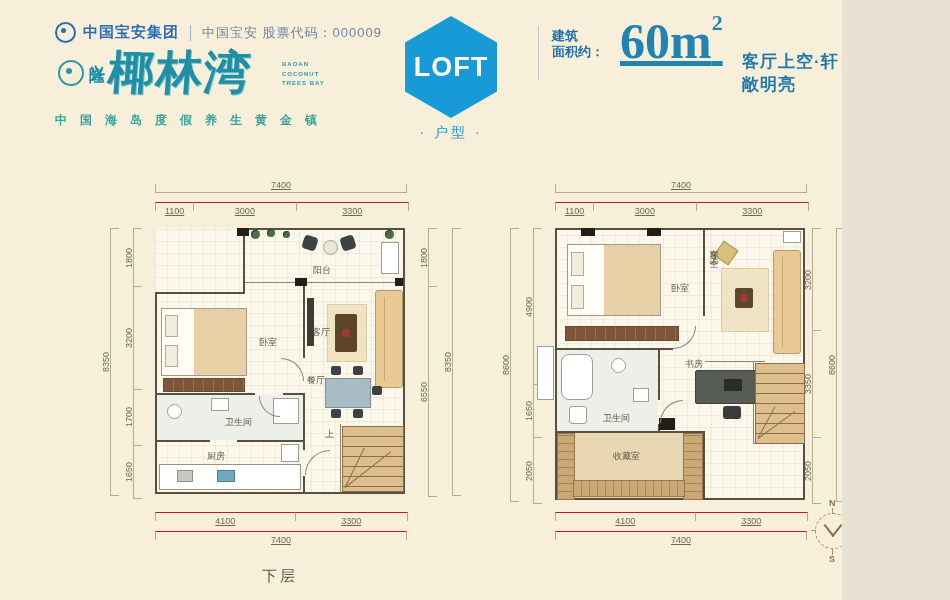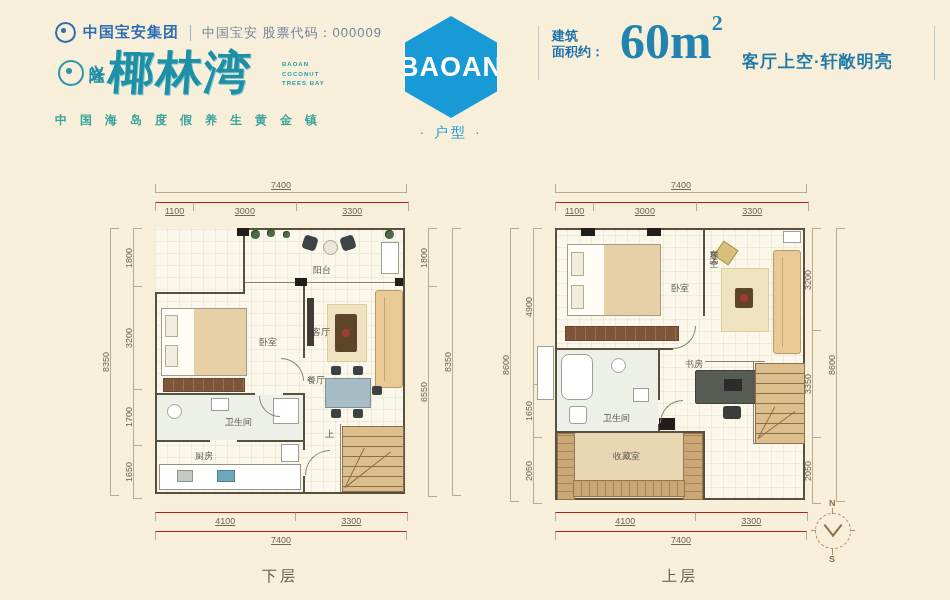--- a/index.html
+++ b/index.html
@@ -1,16 +1,16 @@
 <!DOCTYPE html>
 <html><head>
 <meta charset="utf-8">
 <style>
   html,body{margin:0;padding:0;background:#e8e2d2;}
-  #stage{position:relative;width:950px;height:600px;background:#f8efda;
+  #stage{position:relative;width:842px;height:600px;background:#f8efda;
          font-family:"Liberation Sans","DejaVu Sans",sans-serif;overflow:hidden;}
   .abs{position:absolute;}
 
   
   .logo-row{left:55px;top:22px;display:flex;align-items:center;gap:7px;}
   .logo-circ{width:17px;height:17px;border:2px solid #2d6db5;border-radius:50%;position:relative;}
   .logo-circ:after{content:"";position:absolute;left:4px;top:4px;width:5px;height:5px;background:#2d6db5;border-radius:50%;}
   .logo-name{font-size:15px;font-weight:bold;color:#2d6db5;letter-spacing:1px;}
   .logo-div{width:1px;height:16px;background:#9db0c6;margin:0 4px;}
   .stock{font-size:13px;color:#6f83a0;letter-spacing:1px;}
@@ -25,21 +25,21 @@
   .hex{left:405px;top:16px;width:92px;height:102px;background:#189ad6;
        clip-path:polygon(50% 0,100% 26%,100% 74%,50% 100%,0 74%,0 26%);
        display:flex;align-items:center;justify-content:center;
        filter:drop-shadow(4px 5px 1px rgba(130,205,238,.85));}
   .hex span{color:#fff;font-size:27px;font-weight:bold;letter-spacing:1px;}
   .huxing{left:399px;top:124px;width:104px;text-align:center;font-size:14px;color:#189ad6;letter-spacing:3px;}
 
   .vbar{width:1px;background:#b9c8d2;}
   .area-prefix{left:552px;top:28px;font-size:13px;font-weight:bold;color:#1e6fae;line-height:1.25;}
   .area-value{left:620px;top:10px;font-family:"Liberation Serif","DejaVu Serif",serif;
-              font-size:50px;font-weight:bold;color:#2183b0;}
+              font-size:50px;font-weight:bold;color:#2183b0;text-decoration:underline;}
   .area-value sup{font-size:22px;vertical-align:28px;}
   .slogan{left:742px;top:50px;font-size:17px;font-weight:bold;color:#1e79a8;letter-spacing:1px;}
   .big-title{left:550px;top:78px;font-size:38px;font-weight:800;color:#1d6f9d;letter-spacing:2px;white-space:nowrap;}
 
   
   .dimh{display:flex;}
   .dimh .seg{position:relative;height:8px;flex-shrink:0;}
   .dimh.above .seg{border-bottom:1px solid #b5ab90;border-right:1px solid #b5ab90;}
   .dimh.above .seg:first-child{border-left:1px solid #b5ab90;}
   .dimh.below .seg{border-top:1px solid #b91c1c;border-right:1px solid #b5ab90;}
@@ -104,21 +104,21 @@
     <span class="stock">中国宝安 股票代码：000009</span>
   </div>
 
   <div class="abs seal"></div>
   <div class="abs brand-seal">兴隆</div>
   <div class="abs brand">椰林湾</div>
   <div class="abs brand-en">BAOAN COCONUT TREES BAY</div>
   <div class="abs tagline">中国海岛度假养生黄金镇</div>
 
   <div class="abs hex">
-    <span>BAOAN</span>
+    <span>LOFT</span>
   </div>
   <div class="abs huxing">· 户型 ·</div>
 
   <div class="abs vbar" style="left:538px;top:26px;height:54px;"></div>
   <div class="abs vbar" style="left:934px;top:26px;height:54px;"></div>
 
   <div class="abs area-prefix">
     <div>建筑</div>
     <div>面积约：</div>
   </div>
@@ -251,21 +251,21 @@
     <div class="furn bath" style="left:2px;top:167px;width:146px;height:45px;"></div>
     <div class="fixt" style="left:12px;top:176px;width:13px;height:13px;border-radius:50%;"></div>
     <div class="fixt" style="left:56px;top:170px;width:16px;height:11px;"></div>
     <div class="fixt" style="left:118px;top:170px;width:24px;height:24px;"></div>
     <div class="rlabel" style="left:70px;top:188px;">卫生间</div>
 
     <div class="furn counter" style="left:4px;top:236px;width:140px;height:24px;"></div>
     <div class="furn" style="left:22px;top:242px;width:14px;height:10px;background:#c4c9c2;border:1px solid #8d938b;"></div>
     <div class="furn" style="left:62px;top:242px;width:16px;height:10px;background:#6fa8bd;border:1px solid #4f7f92;"></div>
     <div class="fixt" style="left:126px;top:216px;width:16px;height:16px;"></div>
-    <div class="rlabel" style="left:40px;top:222px;">厨房</div>
+    <div class="rlabel" style="left:52px;top:222px;">厨房</div>
 
     <div class="furn stairs" style="left:187px;top:198px;width:60px;height:64px;">
       <div class="fan" style="left:2px;top:60px;width:58px;transform:rotate(-38deg);"></div>
       <div class="fan" style="left:2px;top:60px;width:44px;transform:rotate(-64deg);"></div>
     </div>
     <div class="rlabel" style="left:170px;top:200px;">上</div>
 
     <div class="arc" style="left:126px;top:130px;width:22px;height:22px;border-left:none;border-bottom:none;border-radius:0 100% 0 0;"></div>
     <div class="arc" style="left:104px;top:168px;width:20px;height:20px;border-right:none;border-top:none;border-radius:0 0 0 100%;"></div>
     <div class="arc" style="left:150px;top:222px;width:24px;height:24px;border-right:none;border-bottom:none;border-radius:100% 0 0 0;"></div>
@@ -399,21 +399,20 @@
 
     <div class="furn stairs" style="left:200px;top:135px;width:48px;height:79px;">
       <div class="fan" style="left:2px;top:74px;width:46px;transform:rotate(-36deg);"></div>
       <div class="fan" style="left:2px;top:74px;width:36px;transform:rotate(-62deg);"></div>
     </div>
 
     <div class="arc" style="left:118px;top:98px;width:22px;height:22px;border-left:none;border-top:none;border-radius:0 0 100% 0;"></div>
     <div class="arc" style="left:105px;top:172px;width:22px;height:22px;border-right:none;border-bottom:none;border-radius:100% 0 0 0;"></div>
   </div>
 
-  <div class="abs floor-label" style="left:555px;top:567px;width:250px;">上层</div>
 
   <div class="abs" style="left:815px;top:500px;width:36px;height:60px;">
     <div class="clabel" style="left:14px;top:-2px;">N</div>
     <div class="ctick" style="position:absolute;left:17px;top:8px;width:1px;height:6px;"></div>
     <div class="compass-circle" style="position:absolute;left:0;top:13px;">
       <div class="chev" style="left:12px;top:9px;transform:rotate(-38deg);"></div>
       <div class="chev" style="left:20px;top:9px;transform:rotate(38deg);"></div>
       <div class="ctick" style="left:-5px;top:16px;width:5px;height:1px;"></div>
       <div class="ctick" style="left:34px;top:16px;width:5px;height:1px;"></div>
     </div>

